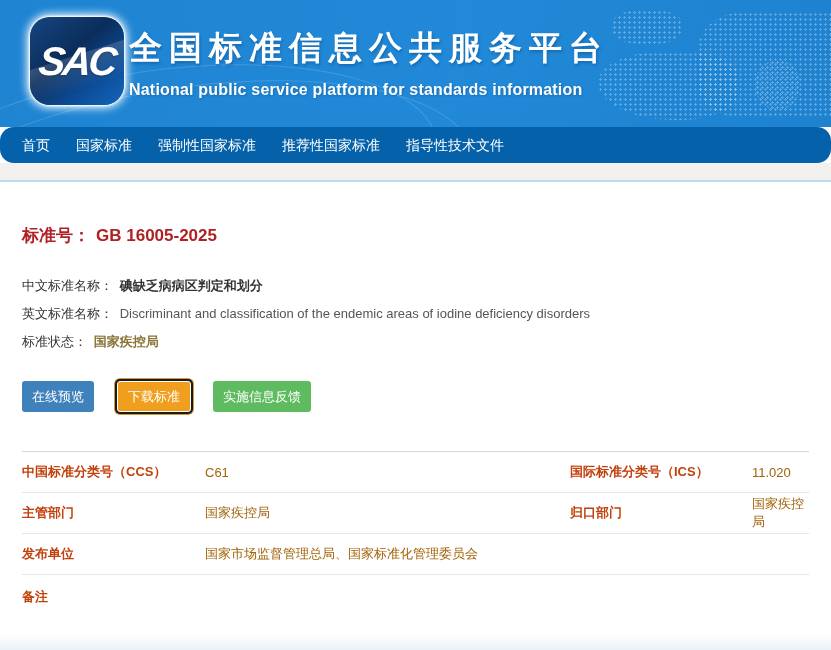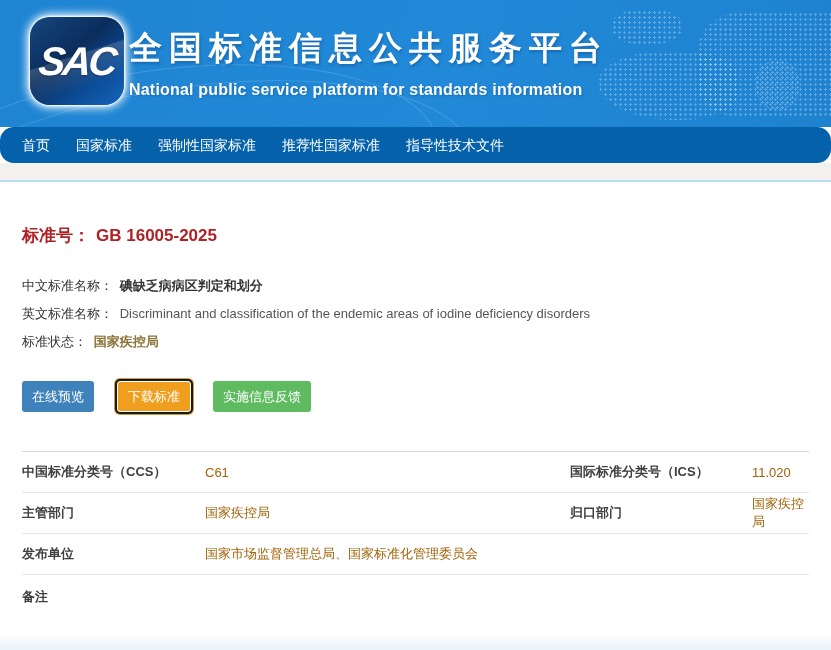--- a/index.html
+++ b/index.html
@@ -156,21 +156,21 @@
     display: grid;
     grid-template-columns: 183px 365px 182px 1fr;
     min-height: 41px;
     align-items: center;
     border-top: 1px solid #e6e6e6;
     font-size: 13px;
   }
   .d-row.first { border-top: 1px solid #d7d7d7; }
   .d-row.span .d-value { grid-column: 2 / 5; }
   .d-row.last { min-height: 57px; align-items: start; padding-top: 13px; }
-  .d-label { font-weight: bold; color: #404040; }
+  .d-label { font-weight: bold; color: #c2410c; }
   .d-value { color: #a16207; }
 
   .footer-fade {
     position: absolute;
     left: 0; bottom: 0;
     width: 831px; height: 16px;
     background: linear-gradient(to bottom, rgba(234,243,250,0), #e9f2fa);
     pointer-events: none;
   }
 </style>

